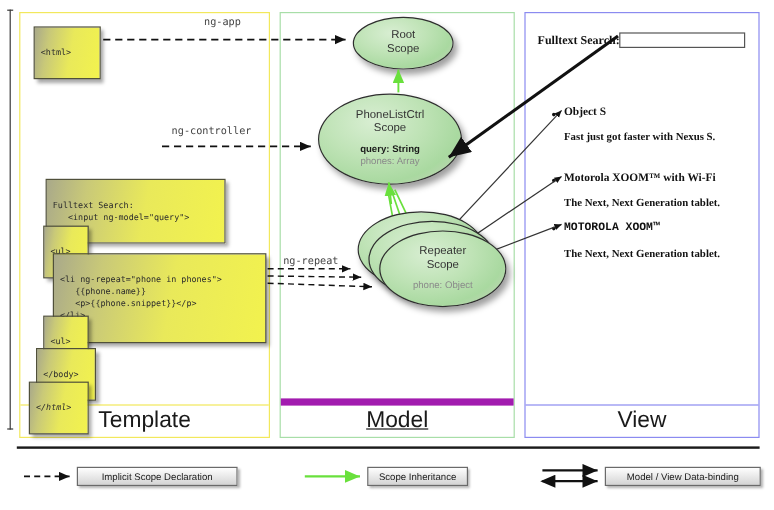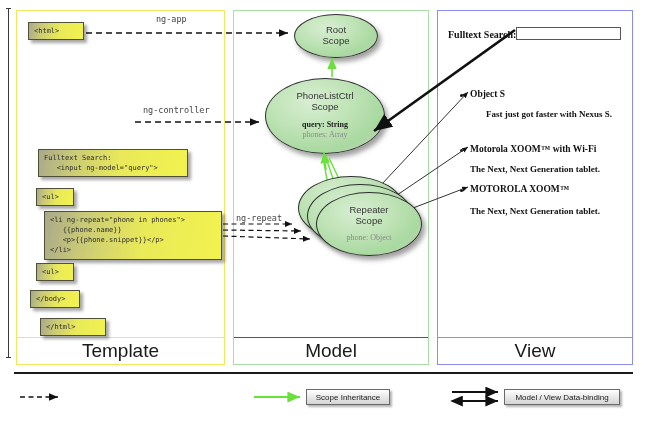--- a/index.html
+++ b/index.html
@@ -13,55 +13,55 @@
   .col .colbody{position:absolute;left:0;right:0;top:0;bottom:26px;}
   .col .collabel{position:absolute;left:0;right:0;bottom:0;height:26px;
       border-top:1px solid inherit;display:flex;align-items:center;justify-content:center;
       font-size:19px;color:#1a1a1a;}
 
   #col-template{left:16px;top:10px;width:209px;height:355px;border:1px solid #f2e85c;}
   #col-model   {left:233px;top:10px;width:196px;height:355px;border:1px solid #a8dea8;}
   #col-view    {left:437px;top:10px;width:196px;height:355px;border:1px solid #8b8bf0;}
 
   #col-template .collabel{border-top:1px solid #f2e85c;}
-  #col-model   .collabel{border-top:1px solid #a21caf;}
+  #col-model   .collabel{border-top:6px solid #a21caf;text-decoration:underline;}
   #col-view    .collabel{border-top:1px solid #8b8bf0;}
 
   
   #frame-left{position:absolute;left:8px;top:8px;width:1px;height:350px;background:#3a3a3a;}
   #frame-tick-top{position:absolute;left:6px;top:8px;width:5px;height:1px;background:#3a3a3a;}
   #frame-tick-bot{position:absolute;left:6px;top:357px;width:5px;height:1px;background:#3a3a3a;}
 
   
   .codebox{position:absolute;box-sizing:border-box;
       border:1px solid #50503a;
       background:linear-gradient(100deg,#a9a98a 0%,#c9c978 22%,#e9e95a 55%,#f2f24e 100%);
       box-shadow:3px 3px 3px rgba(0,0,0,.35);
       font-family:"DejaVu Sans Mono","Liberation Mono",monospace;
       font-size:7px;color:#2b2b2b;line-height:1.45;
-      padding:3px 5px;white-space:pre;}
+      padding:16px 5px;white-space:pre;}
 
   #b-html   {left:28px; top:22px;  width:56px;}
   #b-body   {left:32px; top:104px; width:100px;}
   #b-input  {left:38px; top:149px; width:150px;}
   #b-ul1    {left:36px; top:188px; width:38px;}
   #b-li     {left:44px; top:211px; width:178px;}
   #b-ul2    {left:36px; top:263px; width:38px;}
   #b-bodyend{left:30px; top:290px; width:50px;}
-  #b-htmlend{left:40px; top:318px; width:66px;}
+  #b-htmlend{left:24px; top:318px; width:50px;font-style:italic;}
 
   
   .scope{position:absolute;border-radius:50%;
       border:1.3px solid #2e2e2e;
       background:radial-gradient(ellipse at 38% 30%,#d8eed2 0%,#bfe3b6 40%,#a9d9a0 70%,#cfcfc4 100%);
       box-shadow:3px 4px 5px rgba(0,0,0,.38);
       display:flex;flex-direction:column;align-items:center;justify-content:center;
       text-align:center;color:#333;}
   .scope .ttl{font-size:9.5px;color:#333;line-height:1.15;}
-  .scope .fld{font-family:Liberation Serif, serif;font-size:8px;line-height:1.3;}
+  .scope .fld{font-family:Liberation Sans, sans-serif;font-size:8px;line-height:1.3;}
   .scope .fld.bold{font-weight:bold;color:#1c1c1c;}
   .scope .fld.dim{color:#8a8a8a;}
 
   #s-root{left:294px;top:14px;width:82px;height:42px;}
   #s-ctrl{left:265px;top:78px;width:118px;height:74px;}
   #s-rep3{left:298px;top:176px;width:104px;height:62px;z-index:1;}
   #s-rep2{left:307px;top:184px;width:104px;height:62px;z-index:2;}
   #s-rep1{left:316px;top:192px;width:104px;height:62px;z-index:3;}
 
   
@@ -79,26 +79,26 @@
 
   
   #legend-rule{position:absolute;left:14px;top:372px;width:619px;height:2px;background:#1a1a1a;}
   .lg-box{position:absolute;box-sizing:border-box;border:1px solid #6a6a6a;
       background:linear-gradient(180deg,#fefefe 0%,#e7e7e7 55%,#d4d4d4 100%);
       box-shadow:2px 2px 2px rgba(0,0,0,.3);
       font-size:8px;color:#1a1a1a;display:flex;align-items:center;justify-content:center;
       height:16px;}
   #lg-box1{left:64px;top:389px;width:134px;}
   #lg-box2{left:306px;top:389px;width:84px;}
-  #lg-box3{left:504px;top:389px;width:116px;}
+  #lg-box3{left:504px;top:389px;width:130px;}
 
   
   .conn-label{position:absolute;font-family:"DejaVu Sans Mono","Liberation Mono",monospace;
       font-size:8.5px;color:#444;}
-  #l-ngapp     {left:156px;top:14px;}
+  #l-ngapp     {left:170px;top:14px;}
   #l-ngcontroller{left:143px;top:105px;}
   #l-ngrepeat  {left:236px;top:213px;}
 
   svg.ov{position:absolute;left:0;top:0;width:645px;height:425px;pointer-events:none;}
 </style>
 </head>
 <body>
 
 <div id="stage">
 
@@ -151,28 +151,28 @@
     <div class="fld dim">phone: Object</div>
   </div>
 
   <div class="col" id="col-view">
     <div class="colbody" id="view-inner">
       <div class="v-label" id="v-search-label">Fulltext Search:</div>
       <input id="v-search-input" type="text" placeholder="" style="">
 
       <div class="v-bullet" style="left:22px;top:83px;"></div>
       <div class="v-item" style="left:32px;top:78px;">Object S</div>
-      <div class="v-snip" style="left:32px;top:98px;margin-left:16px;">Fast just got faster with Nexus S.</div>
+      <div class="v-snip" style="left:32px;top:98px;">Fast just got faster with Nexus S.</div>
 
       <div class="v-bullet" style="left:22px;top:138px;"></div>
       <div class="v-item" style="left:32px;top:133px;">Motorola XOOM™  with Wi-Fi</div>
       <div class="v-snip" style="left:32px;top:153px;">The Next, Next Generation tablet.</div>
 
       <div class="v-bullet" style="left:22px;top:178px;"></div>
-      <div class="v-item" style="left:32px;top:173px;">MOTOROLA XOOM™</div>
+      <div class="v-item" style="left:32px;top:173px;font-family:Liberation Mono, monospace;">MOTOROLA XOOM™</div>
       <div class="v-snip" style="left:32px;top:195px;">The Next, Next Generation tablet.</div>
     </div>
     <div class="collabel">View</div>
   </div>
 
   <div class="conn-label" id="l-ngapp">ng-app</div>
   <div class="conn-label" id="l-ngcontroller">ng-controller</div>
   <div class="conn-label" id="l-ngrepeat">ng-repeat</div>
 
   <svg class="ov" viewBox="0 0 645 425">
@@ -232,16 +232,17 @@
     <g>
       <path d="M254,397 L300,397" stroke="#69e03c" stroke-width="1.8" fill="none" marker-end="url(#ahGreen)"></path>
     </g>
     <g>
       <path d="M452,392 L498,392" stroke="#111" stroke-width="1.8" fill="none" marker-end="url(#ahBlack)"></path>
       <path d="M452,401 L498,401" stroke="#111" stroke-width="1.8" fill="none" marker-start="url(#ahBlackStart)" marker-end="url(#ahBlack)"></path>
     </g>
   </svg>
 
   <div id="legend-rule"></div>
+  <div class="lg-box" id="lg-box1">Implicit Scope Declaration</div>
   <div class="lg-box" id="lg-box2">Scope Inheritance</div>
   <div class="lg-box" id="lg-box3">Model / View Data-binding</div>
 
 </div>
 
 </body></html>

